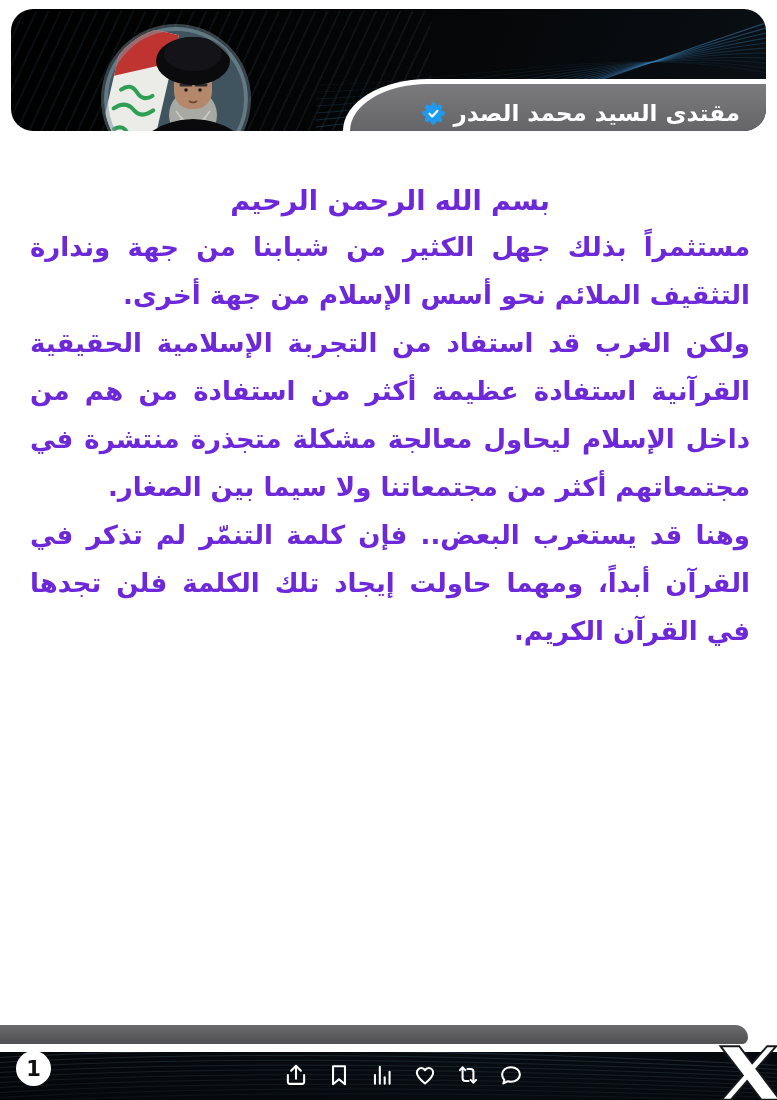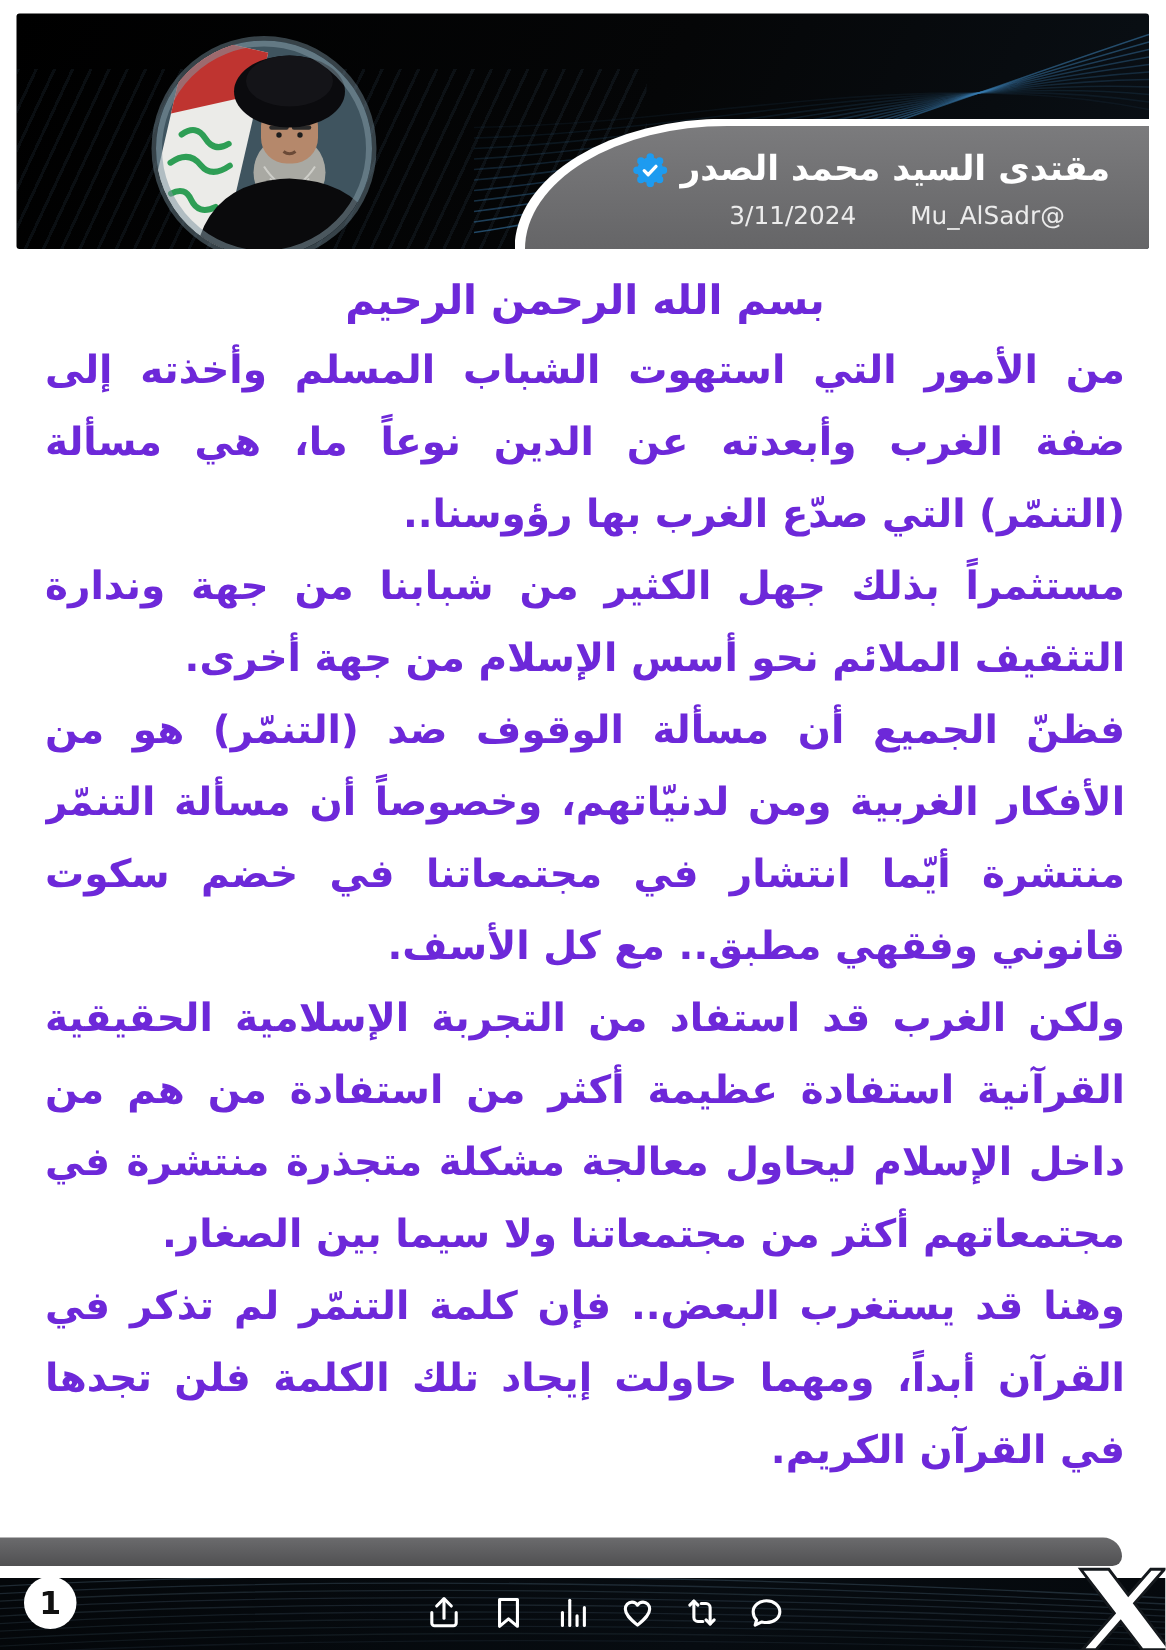--- a/index.html
+++ b/index.html
@@ -3,23 +3,23 @@
 <meta charset="utf-8">
 <style>
   html,body{margin:0;padding:0;}
   body{
     width:777px;height:1100px;position:relative;overflow:hidden;
     background:#ffffff;
     font-family:"DejaVu Sans", sans-serif;
   }
   
   .banner{
-    position:absolute;left:11px;top:9px;width:755px;height:157px;
+    position:absolute;left:11px;top:9px;width:755px;height:122px;
     background:linear-gradient(115deg,#000 0%,#050607 55%,#0a1016 100%);
-    border-radius:2px;overflow:hidden;
+    border-radius:22px;overflow:hidden;
   }
   .banner-waves{position:absolute;right:0;top:0;}
   .banner-stripes{
     position:absolute;left:0;bottom:0;width:420px;height:120px;
     background:repeating-linear-gradient(115deg, rgba(70,100,125,.22) 0 2px, transparent 2px 11px);
     opacity:.6;
   }
   
   .avatar{
     position:absolute;left:93px;top:18px;width:144px;height:144px;
@@ -153,23 +153,21 @@
     <div class="meta-row">
       <span>@Mu_AlSadr</span>
       <span>3/11/2024</span>
     </div>
   </div>
 </div>
 
 <div class="post-body">
   <p class="center-line">بسم الله الرحمن الرحيم</p>
   <div class="post-paragraphs">
-      <p>من الأمور التي استهوت الشباب المسلم وأخذته إلى ضفة الغرب وأبعدته عن الدين نوعاً ما، هي مسألة (التنمّر) التي صدّع الغرب بها رؤوسنا..</p>
       <p>مستثمراً بذلك جهل الكثير من شبابنا من جهة وندارة التثقيف الملائم نحو أسس الإسلام من جهة أخرى.</p>
-      <p>فظنّ الجميع أن مسألة الوقوف ضد (التنمّر) هو من الأفكار الغربية ومن لدنيّاتهم، وخصوصاً أن مسألة التنمّر منتشرة أيّما انتشار في مجتمعاتنا في خضم سكوت قانوني وفقهي مطبق.. مع كل الأسف.</p>
       <p>ولكن الغرب قد استفاد من التجربة الإسلامية الحقيقية القرآنية استفادة عظيمة أكثر من استفادة من هم من داخل الإسلام ليحاول معالجة مشكلة متجذرة منتشرة في مجتمعاتهم أكثر من مجتمعاتنا ولا سيما بين الصغار.</p>
       <p>وهنا قد يستغرب البعض.. فإن كلمة التنمّر لم تذكر في القرآن أبداً، ومهما حاولت إيجاد تلك الكلمة فلن تجدها في القرآن الكريم.</p>
     </div>
 </div>
 
 <div class="grey-strip"></div>
 
 <div class="footer-bar">
   <svg class="footer-waves" width="777" height="48" viewBox="0 0 777 48">
     <g fill="none" stroke="#8db8d6" stroke-width="0.9">

